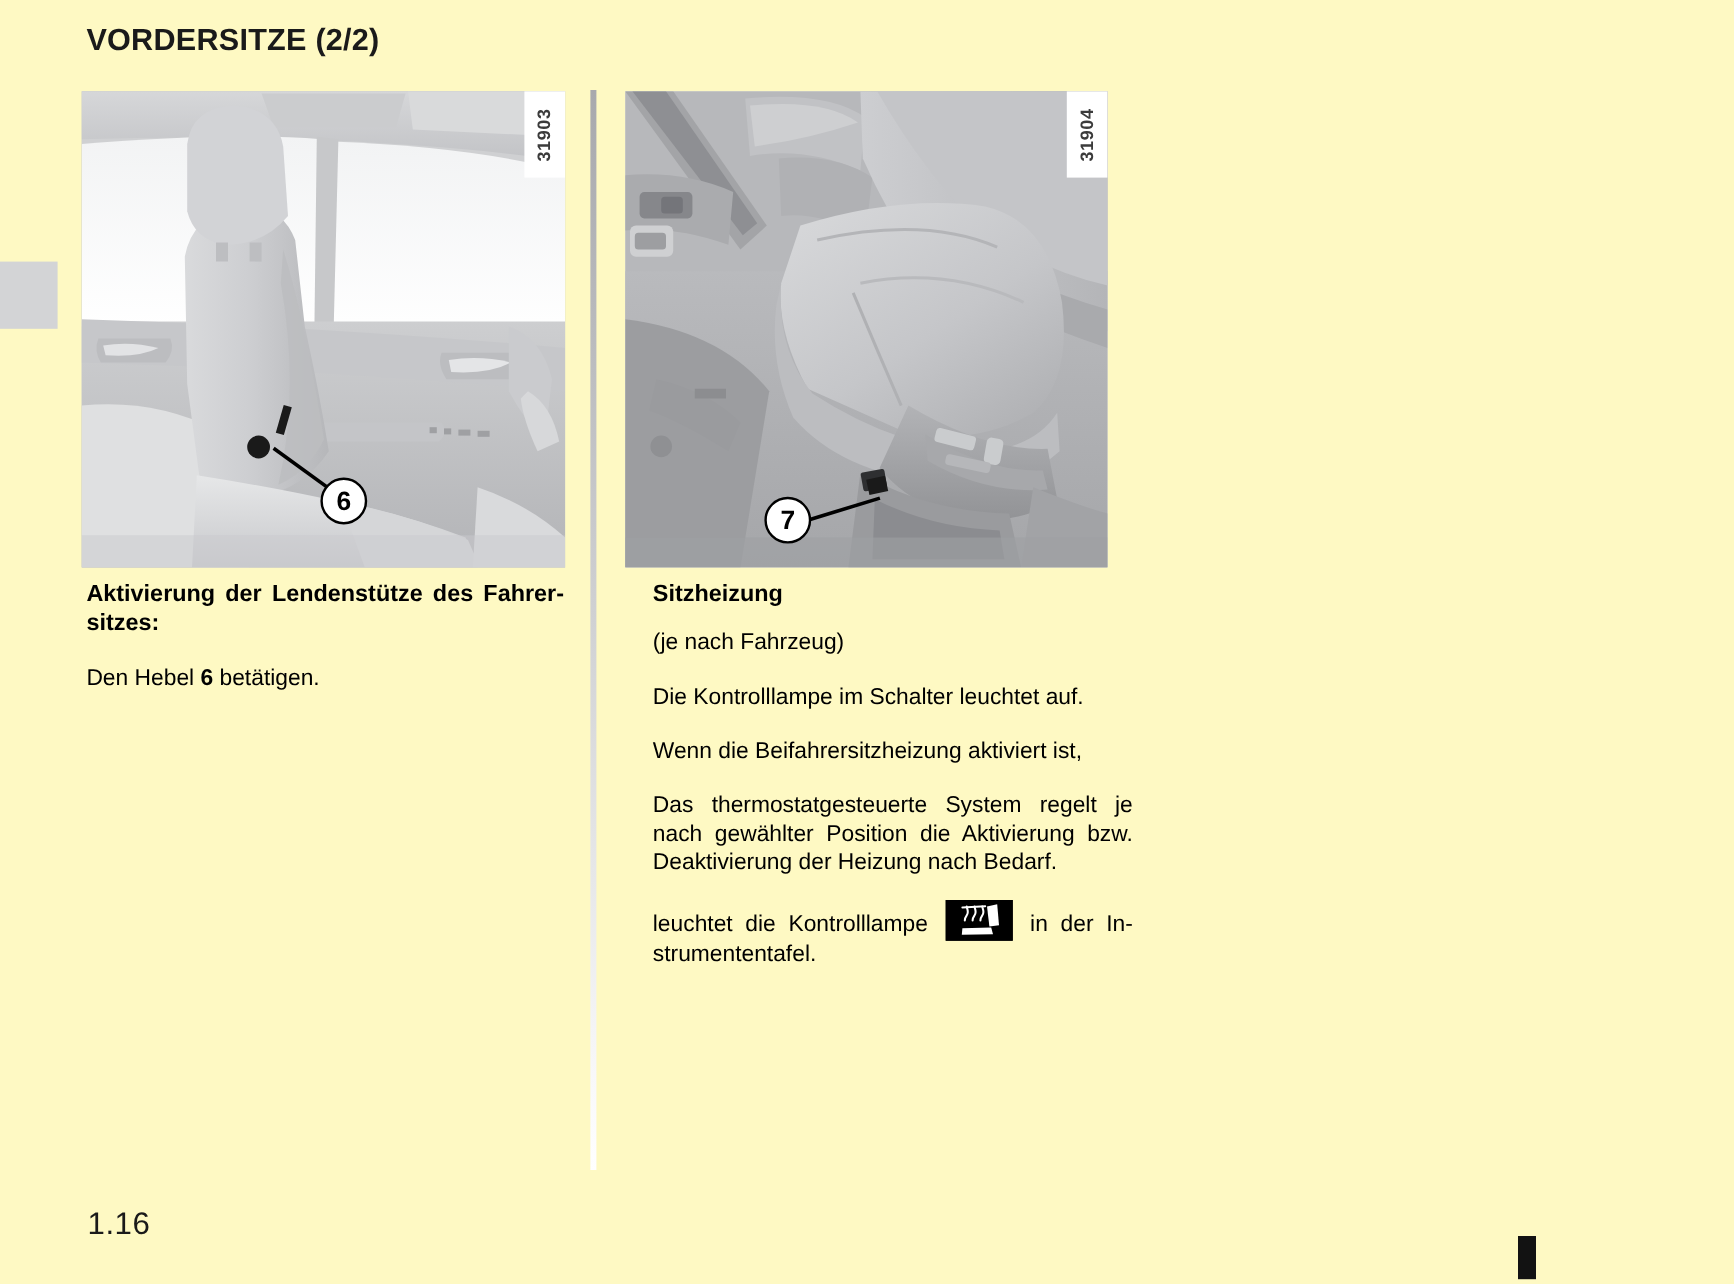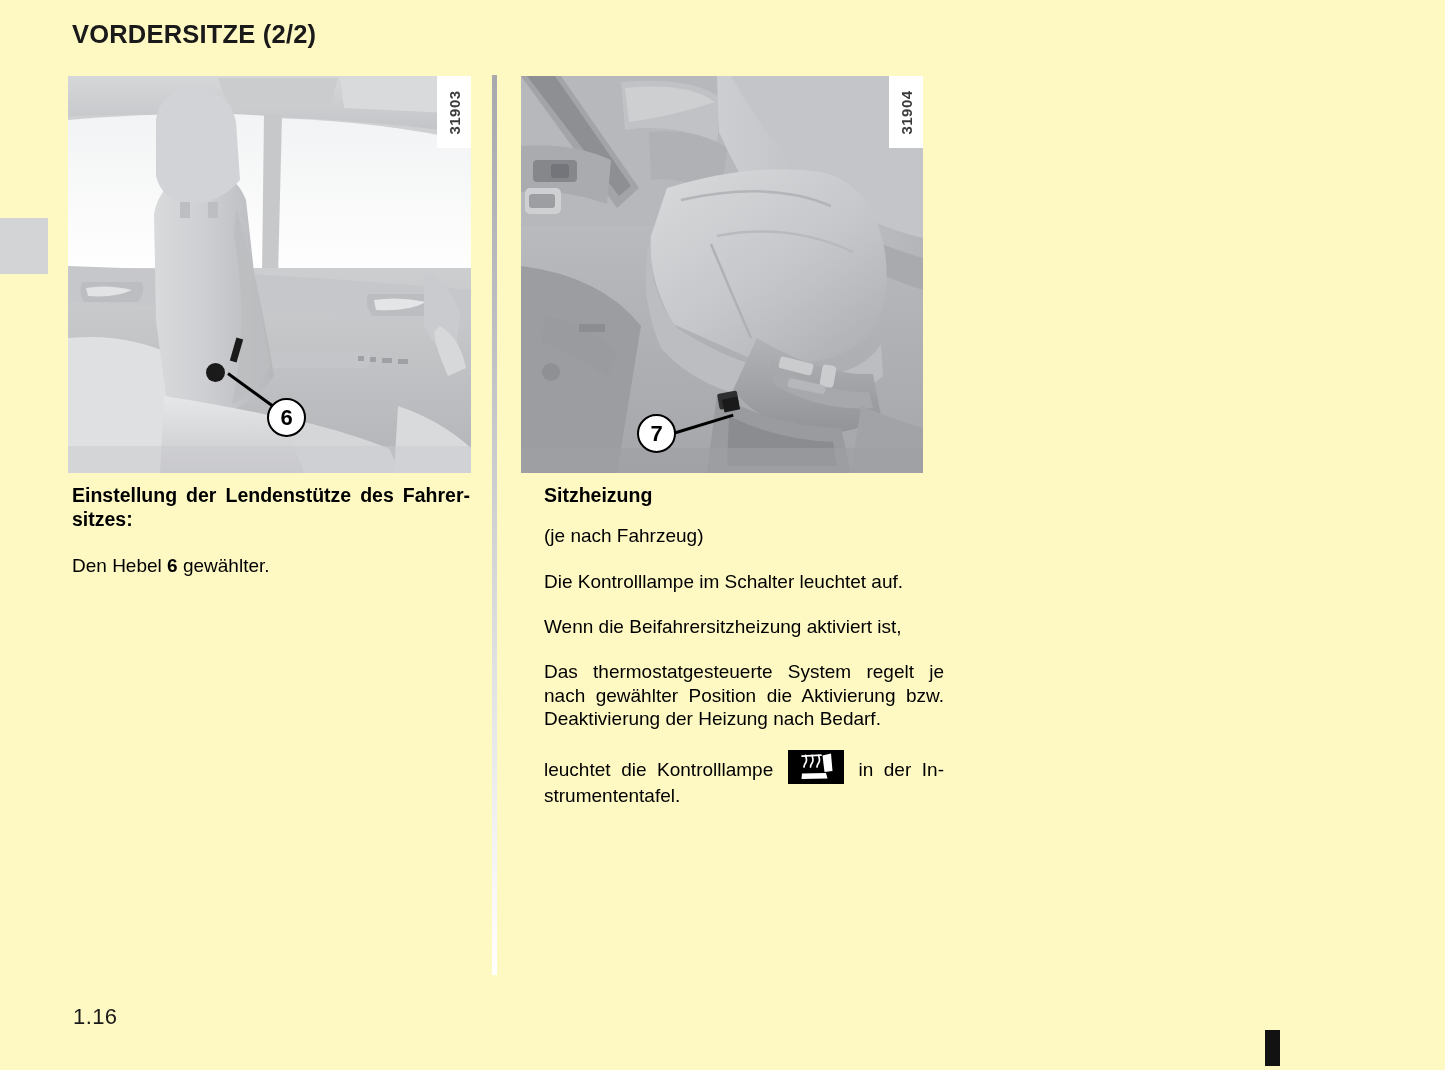--- a/index.html
+++ b/index.html
@@ -178,21 +178,21 @@
     margin: 0 4px;
     position: relative;
   }
   .seat-symbol svg { display:block; width:100%; height:100%; }
 
   
   .page-number {
     position: absolute;
     left: 73px;
     top: 1004px;
-    font-size: 22px;
+    font-size: 26px;
     color: #1a1a1a;
     letter-spacing: 0.4px;
   }
   .corner-mark {
     position: absolute;
     left: 1265px;
     top: 1030px;
     width: 15px;
     height: 36px;
     background: #121212;
@@ -376,22 +376,22 @@
     <div class="fig-ref">
       <span>31904</span>
     </div>
   </div>
 
   <div class="leader-stub" id="stub-7"></div>
   <div class="leader" id="leader-7"></div>
   <div class="callout" id="callout-7">7</div>
 
   <div class="column" id="col-left">
-    <p class="sec-head justified">Einstellung der Lendenstütze des Fahrer-sitzes:</p>
-    <p class="para"><span>Den Hebel </span><b>6</b><span> gewählter.</span></p>
+    <p class="sec-head justified">Aktivierung der Lendenstütze des Fahrer-sitzes:</p>
+    <p class="para"><span>Den Hebel </span><b>6</b><span> betätigen.</span></p>
   </div>
 
   <div class="column" id="col-right">
     <p class="sec-head">Sitzheizung</p>
     <p class="sub-head">(je nach Fahrzeug)</p>
 
 
     <p class="para">Die Kontrolllampe im Schalter leuchtet auf.</p>
 
     <p class="para">Wenn die Beifahrersitzheizung aktiviert ist,</p>

